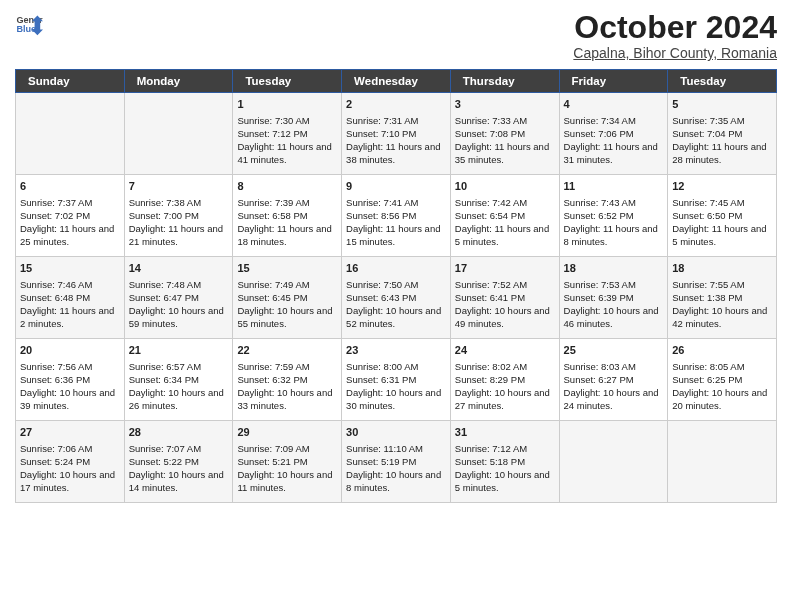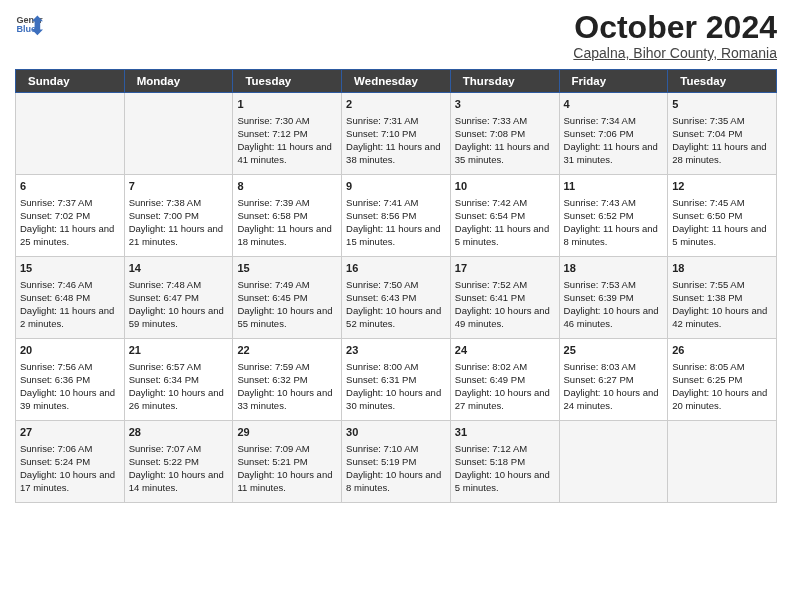--- a/index.html
+++ b/index.html
@@ -138,28 +138,28 @@
           <td><span class="day-num">16</span><span>Sunrise: 7:50 AM</span><br><span>Sunset: 6:43 PM</span><br><span>Daylight: 10 hours and 52 minutes.</span></td>
           <td><span class="day-num">17</span><span>Sunrise: 7:52 AM</span><br><span>Sunset: 6:41 PM</span><br><span>Daylight: 10 hours and 49 minutes.</span></td>
           <td><span class="day-num">18</span><span>Sunrise: 7:53 AM</span><br><span>Sunset: 6:39 PM</span><br><span>Daylight: 10 hours and 46 minutes.</span></td>
           <td><span class="day-num">18</span><span>Sunrise: 7:55 AM</span><br><span>Sunset: 1:38 PM</span><br><span>Daylight: 10 hours and 42 minutes.</span></td>
         </tr>
         <tr>
           <td><span class="day-num">20</span><span>Sunrise: 7:56 AM</span><br><span>Sunset: 6:36 PM</span><br><span>Daylight: 10 hours and 39 minutes.</span></td>
           <td><span class="day-num">21</span><span>Sunrise: 6:57 AM</span><br><span>Sunset: 6:34 PM</span><br><span>Daylight: 10 hours and 26 minutes.</span></td>
           <td><span class="day-num">22</span><span>Sunrise: 7:59 AM</span><br><span>Sunset: 6:32 PM</span><br><span>Daylight: 10 hours and 33 minutes.</span></td>
           <td><span class="day-num">23</span><span>Sunrise: 8:00 AM</span><br><span>Sunset: 6:31 PM</span><br><span>Daylight: 10 hours and 30 minutes.</span></td>
-          <td><span class="day-num">24</span><span>Sunrise: 8:02 AM</span><br><span>Sunset: 6:49 PM</span><br><span>Daylight: 10 hours and 27 minutes.</span></td>
+          <td><span class="day-num">24</span><span>Sunrise: 8:02 AM</span><br><span>Sunset: 8:29 PM</span><br><span>Daylight: 10 hours and 27 minutes.</span></td>
           <td><span class="day-num">25</span><span>Sunrise: 8:03 AM</span><br><span>Sunset: 6:27 PM</span><br><span>Daylight: 10 hours and 24 minutes.</span></td>
           <td><span class="day-num">26</span><span>Sunrise: 8:05 AM</span><br><span>Sunset: 6:25 PM</span><br><span>Daylight: 10 hours and 20 minutes.</span></td>
         </tr>
         <tr>
           <td><span class="day-num">27</span><span>Sunrise: 7:06 AM</span><br><span>Sunset: 5:24 PM</span><br><span>Daylight: 10 hours and 17 minutes.</span></td>
           <td><span class="day-num">28</span><span>Sunrise: 7:07 AM</span><br><span>Sunset: 5:22 PM</span><br><span>Daylight: 10 hours and 14 minutes.</span></td>
           <td><span class="day-num">29</span><span>Sunrise: 7:09 AM</span><br><span>Sunset: 5:21 PM</span><br><span>Daylight: 10 hours and 11 minutes.</span></td>
-          <td><span class="day-num">30</span><span>Sunrise: 7:10 AM</span><br><span>Sunset: 5:19 PM</span><br><span>Daylight: 10 hours and 8 minutes.</span></td>
+          <td><span class="day-num">30</span><span>Sunrise: 11:10 AM</span><br><span>Sunset: 5:19 PM</span><br><span>Daylight: 10 hours and 8 minutes.</span></td>
           <td><span class="day-num">31</span><span>Sunrise: 7:12 AM</span><br><span>Sunset: 5:18 PM</span><br><span>Daylight: 10 hours and 5 minutes.</span></td>
           <td class="empty-cell"></td>
           <td class="empty-cell"></td>
         </tr>
       </tbody>
   </table>
 </div>
 
 </body></html>

